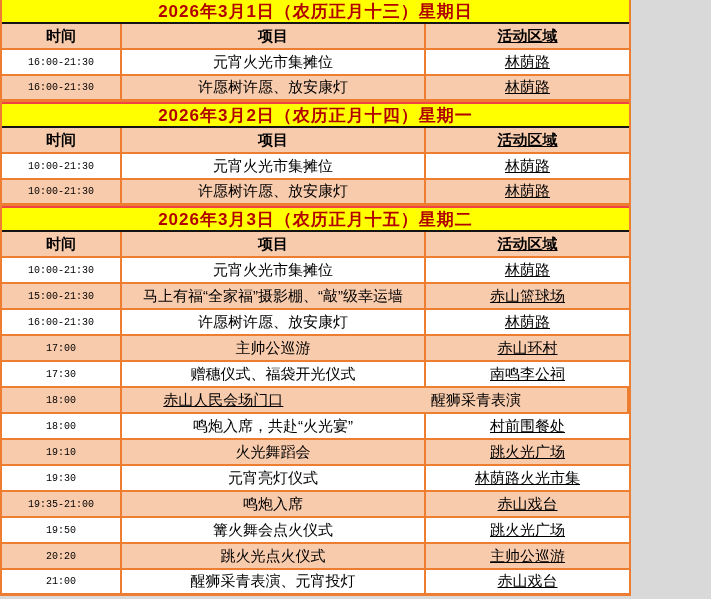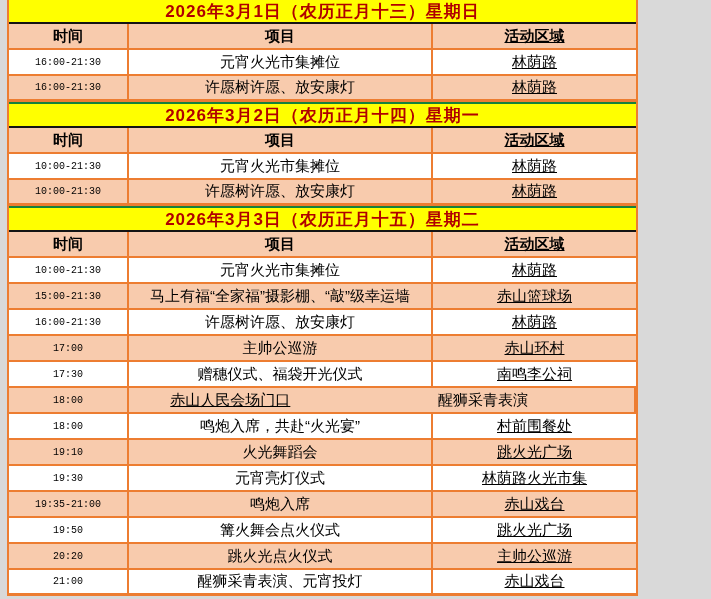--- a/index.html
+++ b/index.html
@@ -14,21 +14,20 @@
     height: 599px;
     background: #D9D9D9;
     overflow: hidden;
   }
   #schedule {
     box-sizing: border-box;
     width: 631px;
     background: #FFFFFF;
     border-left: 2px solid #ED7D31;
     border-right: 2px solid #ED7D31;
-    margin-left: 7px;
   }
   .row {
     display: flex;
     height: 26px;
     box-sizing: border-box;
   }
   .cell {
     box-sizing: border-box;
     display: flex;
     align-items: center;
@@ -40,21 +39,21 @@
     font-size: 15px;
   }
   
   .cell.time  { width: 135px; border-right: 2px solid #ED7D31; }
   .cell.event { width: 343px; border-right: 2px solid #ED7D31; }
   .cell.area  { width: 229px; text-decoration: underline; }
   .cell.time  { font-family: "Liberation Mono", "DejaVu Sans Mono", monospace; font-size: 10px; }
 
   
   .title-row {
-    border-top: 2px solid #15803d;
+    border-top: 2px solid #ef4444;
     border-bottom: 2px solid #141414;
     background: #FFFF00;
   }
   .section:first-child .title-row { border-top: none; height: 24px; }
   .title-cell {
     width: 707px;
     font-weight: bold;
     font-size: 17px;
     color: #B00000;
     letter-spacing: 1px;

